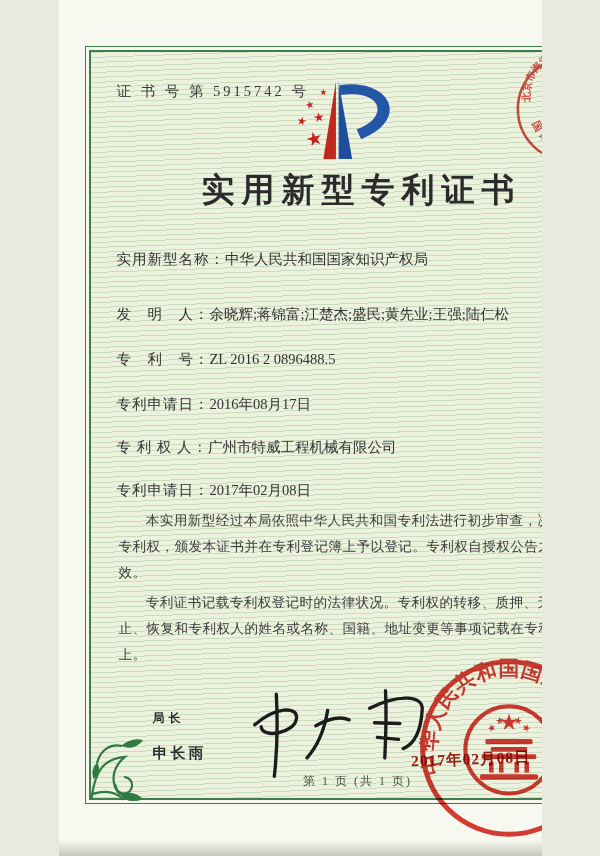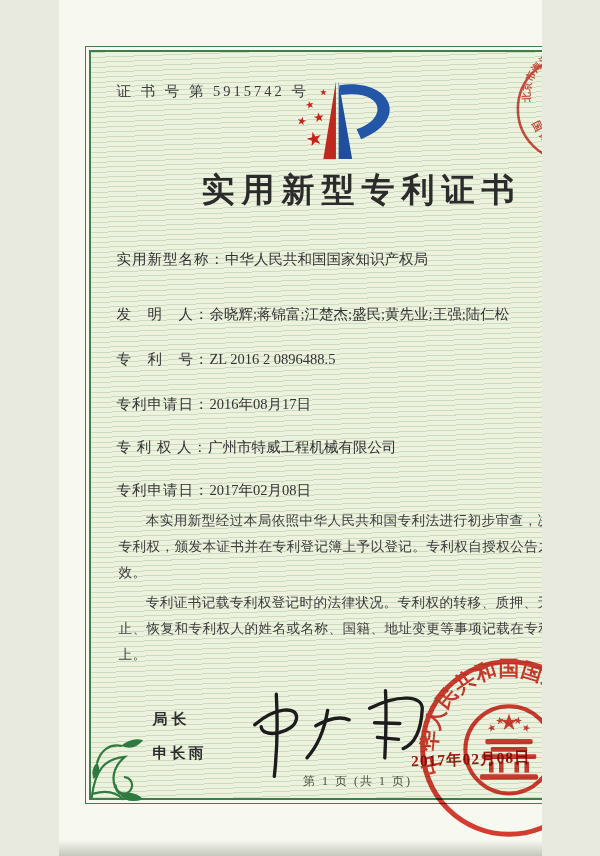--- a/index.html
+++ b/index.html
@@ -16,21 +16,21 @@
   .certno{position:absolute;left:26px;top:30px;font-size:14.5px;color:#3a3a3a;letter-spacing:3px;}
   .logo{position:absolute;left:50%;top:26px;transform:translateX(-52%);width:158px;height:90px;}
   .title{position:absolute;left:0;top:112px;width:100%;margin:4px;text-align:center;
     font-size:33px;font-weight:700;letter-spacing:7px;color:#2b2b2b;}
   .fields{position:absolute;left:26px;top:0;right:18px;}
   .field{position:absolute;left:0;right:0;font-size:14.5px;color:#333;white-space:nowrap;}
   .field .lb{letter-spacing:1px;}
   .f0{top:198px}.f1{top:253px}.f2{top:298px}.f3{top:343px}.f4{top:386px}.f5{top:429px}
   .bodytext{position:absolute;left:24px;right:18px;top:452px;color:#3b3b3b;}
   .bodytext p{margin:4px;font-size:13.6px;line-height:1.92;text-indent:2em;letter-spacing:.4px;}
-  .sig-title{position:absolute;left:62px;top:658px;font-size:15px;font-weight:700;color:#2e2e2e;letter-spacing:4px;}
+  .sig-title{position:absolute;left:62px;top:658px;font-size:12px;font-weight:700;color:#2e2e2e;letter-spacing:4px;}
   .sig-name{position:absolute;left:62px;top:692px;font-size:15px;font-weight:700;color:#2e2e2e;letter-spacing:3px;text-align:right;}
   .sig-hand{position:absolute;left:150px;top:628px;width:210px;height:120px;transform:rotate(-3deg);}
   .footer{position:absolute;left:0;bottom:8px;width:100%;text-align:center;font-size:12px;color:#47503f;letter-spacing:2px;margin-top:41px;}
   .ornament{position:absolute;width:92px;height:92px;}
   .orn-bl{left:-3px;bottom:-3px;}
   .orn-br{right:-3px;bottom:-3px;transform:scaleX(-1);}
   
   .main-seal{position:absolute;left:350px;top:648px;width:200px;height:200px;opacity:.90;mix-blend-mode:multiply;}
   .date-stamp{position:absolute;left:352px;top:748px;width:190px;font-size:15.5px;font-weight:700;
     color:#a81d12;letter-spacing:1px;transform:rotate(-2deg);white-space:nowrap;mix-blend-mode:multiply;}

